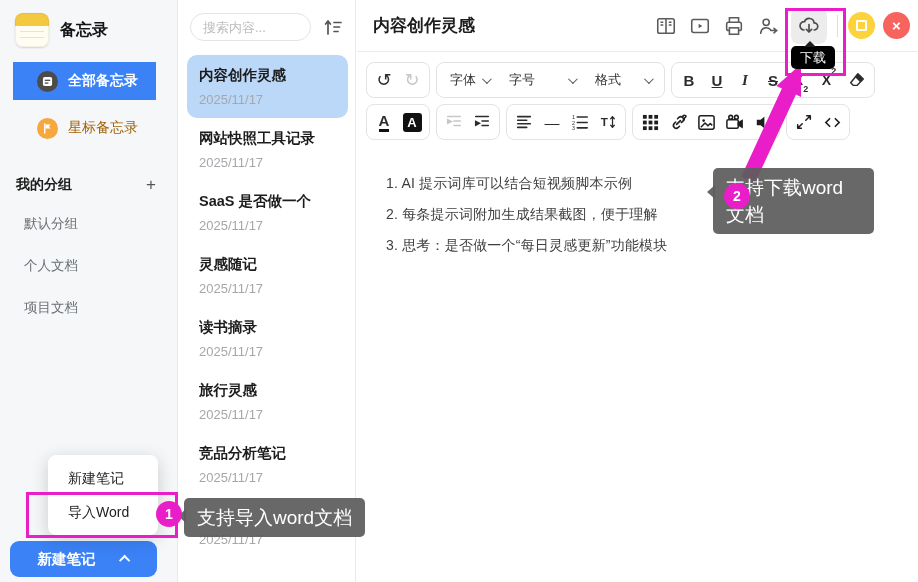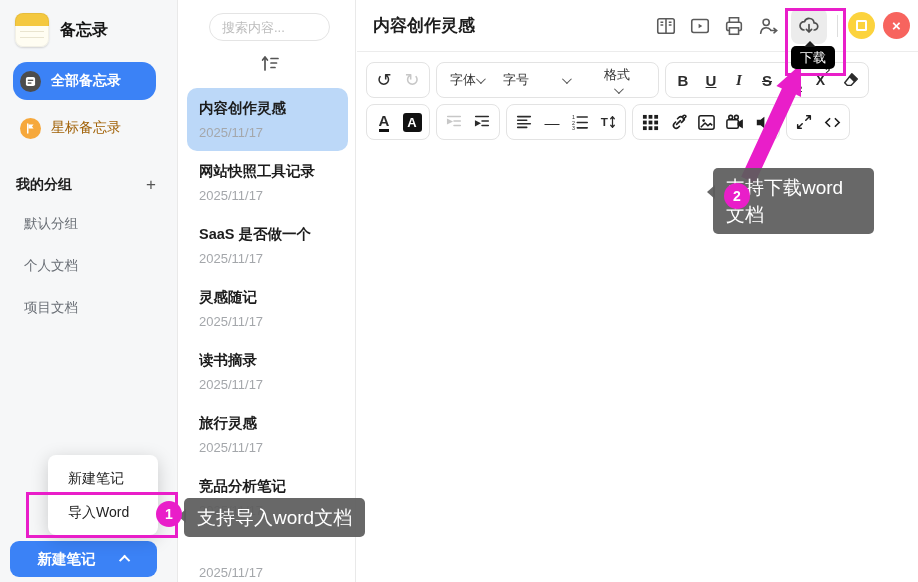--- a/index.html
+++ b/index.html
@@ -13,22 +13,22 @@
   
   .sidebar { position:absolute; left:0; top:0; width:178px; height:582px;
     background:#f6f7f8; border-right:1px solid #e9e9e9; }
   .logo-row { display:flex; align-items:center; gap:11px; padding:13px 0 0 15px; }
   .logo { width:34px; height:34px; border-radius:8px; overflow:hidden;
     background:linear-gradient(#f4c83f 0 37%, #fffdf2 37% 100%);
     box-shadow:0 1px 2px rgba(0,0,0,.15), inset 0 0 0 1px rgba(0,0,0,.05); position:relative; }
   .logo::after { content:""; position:absolute; left:5px; right:5px; top:18px;
     border-top:1.5px solid #e9e4cf; box-shadow:0 6px 0 #e9e4cf; }
   .app-title { font-size:16px; font-weight:700; color:#141414; }
-  .nav-item { margin:0 21px 0 13px; height:38px; border-radius:14px;
-    display:flex; align-items:center; gap:10px; padding-left:7px; font-size:14px; }
+  .nav-item { margin:0 21px 0 13px; height:38px; border-radius:0;
+    display:flex; align-items:center; gap:10px; padding-left:24px; font-size:14px; }
   .nav-all { margin-top:15px; background:#3b82f6; color:#fff; font-weight:700; }
   .nav-star { margin-top:9px; color:#a16207; }
   .nav-ico { width:21px; height:21px; border-radius:50%; display:flex;
     align-items:center; justify-content:center; flex:0 0 auto; }
   .nav-ico.dark { background:#4c4c4c; }
   .nav-ico.orange { background:#f6a83c; }
   .groups-header { display:flex; align-items:center; justify-content:space-between;
     padding:28px 16px 0 16px; font-size:14px; font-weight:700; color:#1d1d1d; }
   .plus-btn { font-size:17px; font-weight:400; color:#555; width:20px; text-align:center; cursor:pointer; }
   .group-list { padding-top:8px; }
@@ -40,21 +40,21 @@
 
   .new-note-btn { position:absolute; left:10px; top:541px; width:147px; height:36px;
     background:#3b82f6; border-radius:9px; color:#fff; display:flex; align-items:center;
     justify-content:center; gap:26px; font-size:14.5px; font-weight:700; z-index:4; }
   .chev-up { width:8px; height:8px; border-left:2px solid #fff; border-top:2px solid #fff;
     transform:rotate(45deg) translateY(2px); }
 
   
   .list-panel { position:absolute; left:179px; top:0; width:177px; height:582px;
     background:#fff; border-right:1px solid #e9e9e9; }
-  .search-row { display:flex; align-items:center; gap:11px; padding:13px 6px 0 11px;flex-direction:column; }
+  .search-row { display:flex; align-items:center; gap:11px; padding:13px 6px 0 11px; }
   .search-input { width:121px; height:28px; border:1.5px solid #e4e4e4; border-radius:14px;
     padding:0 12px; font-size:13px; color:#333; outline:none; background:#fff;
     font-family:inherit; }
   .search-input::placeholder { color:#bcbcbc; }
   .notes { padding:14px 7px 0 8px; }
   .note { border-radius:10px; padding:11px 12px; cursor:pointer; }
   .note.selected { background:#bcd8f8; }
   .note-title { font-size:14.5px; font-weight:700; color:#1c1c1c; min-height:18px;
     white-space:nowrap; overflow:hidden; }
   .note-date { font-size:13px; color:#a4a7ab; margin-top:7px; }
@@ -76,24 +76,24 @@
   .dash-sq { width:11px; height:11px; border:2px dashed #fff; border-radius:2px; }
 
   .toolbar { padding:10px 0 0 9px; }
   .t-row { display:flex; align-items:flex-start; margin-bottom:6px; }
   .t-group { display:inline-flex; align-items:center; border:1px solid #e3e3e3;
     border-radius:8px; background:#fff; padding:3px; margin-right:6px; }
   .t-btn { width:28px; height:28px; display:flex; align-items:center; justify-content:center;
     border-radius:6px; font-size:15px; color:#2c2c2c; cursor:pointer; }
   .t-btn.dis { color:#c7c7c7; }
   .t-btn.dis svg { stroke:#c7c7c7 !important; }
-  .drop { display:flex; align-items:center; padding:0 10px; height:28px;
+  .drop { display:flex; align-items:center; gap:6px; padding:0 10px; height:28px;
     font-size:13px; color:#333; cursor:pointer; }
   .drop.size { width:86px; justify-content:space-between; }
-  .drop.fmt { width:76px; justify-content:space-between;flex-direction:column; }
+  .drop.fmt { width:76px; justify-content:space-between; }
   .chev-dn { width:7px; height:7px; border-right:1.6px solid #555; border-bottom:1.6px solid #555;
     transform:rotate(45deg) translateY(-2px); }
   .fmt-b { font-weight:700; }
   .fmt-u { text-decoration:underline; font-weight:600; }
   .fmt-i { font-style:italic; font-family:"Liberation Serif",serif; font-weight:600; }
   .fmt-s { text-decoration:line-through; font-weight:600; }
   .subsup { font-weight:600; font-size:14px; }
   .subsup small { font-size:9px; }
   .A-color { font-weight:700; font-size:15px; border-bottom:3px solid #111; line-height:1; padding-bottom:1px; }
   .A-bg { width:19px; height:19px; background:#111; color:#fff; font-size:13px; font-weight:700;
@@ -412,20 +412,26 @@
         </span>
         <span class="t-btn">
           <svg width="19" height="19" viewBox="0 0 20 20" fill="none" stroke="#1e1e1e" stroke-width="1.7" stroke-linecap="round">
               <path d="M7 6l-4 4 4 4M13 6l4 4-4 4"></path>
             </svg>
         </span>
       </div>
     </div>
   </div>
 
+  <div class="content">
+
+  <div class="c-line">1. AI 提示词库可以结合短视频脚本示例</div>
+      <div class="c-line">2. 每条提示词附加生成结果截图，便于理解</div>
+      <div class="c-line">3. 思考：是否做一个“每日灵感更新”功能模块</div>
+    </div>
 </div>
 
 <svg class="arrow-svg" width="918" height="582" viewBox="0 0 918 582">
   <polygon points="754.8,183.2 796.0,94.6 801.0,96.9 801,64 776.4,85.9 781.9,88.4 741.2,176.8" fill="#e91ec9"></polygon>
 </svg>
 
 <div class="ann hl-rect" style="left:26px; top:492px; width:152px; height:46px;"></div>
 <div class="ann badge" style="left:156px; top:501px;">1</div>
 <div class="ann tip tip1" style="left:184px; top:498px;">支持导入word文档</div>
 

